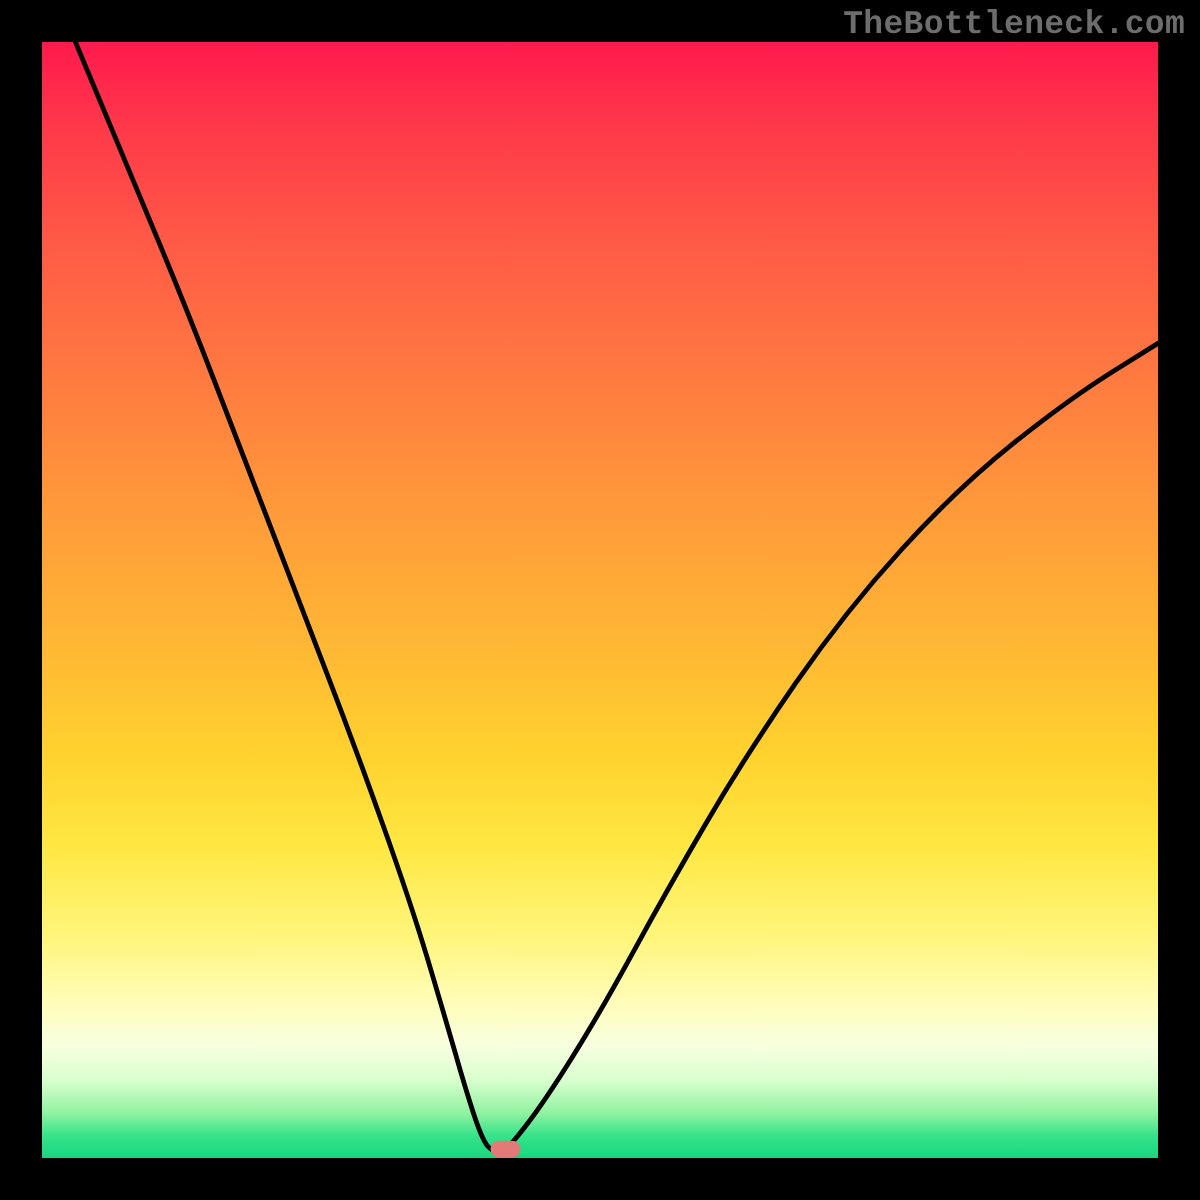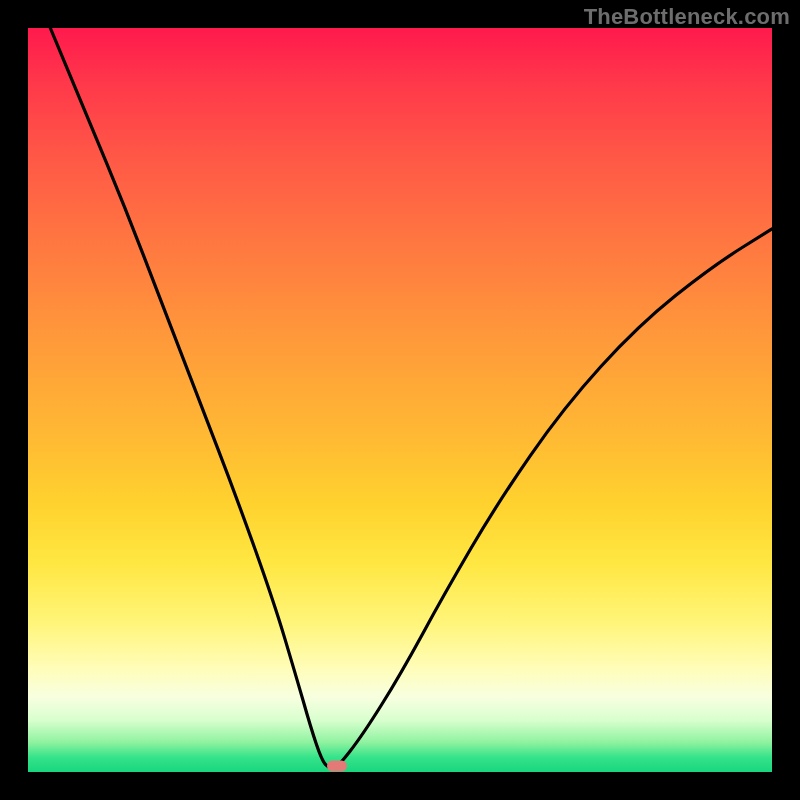--- a/index.html
+++ b/index.html
@@ -63,21 +63,21 @@
     width: 20px;
     height: 11px;
     border-radius: 6px;
     background: #e47a78;
     transform: translate(-50%, -50%);
   }
   .watermark {
     position: absolute;
     top: 4px;
     right: 10px;
-    font-family: Liberation Sans, sans-serif;
+    font-family: Liberation Mono, monospace;
     font-size: 22px;
     font-weight: 600;
     color: #6d6d6d;
     letter-spacing: 0.2px;
   }
 </style>
 </head>
 <body>
 
 <div class="watermark">TheBottleneck.com</div>

